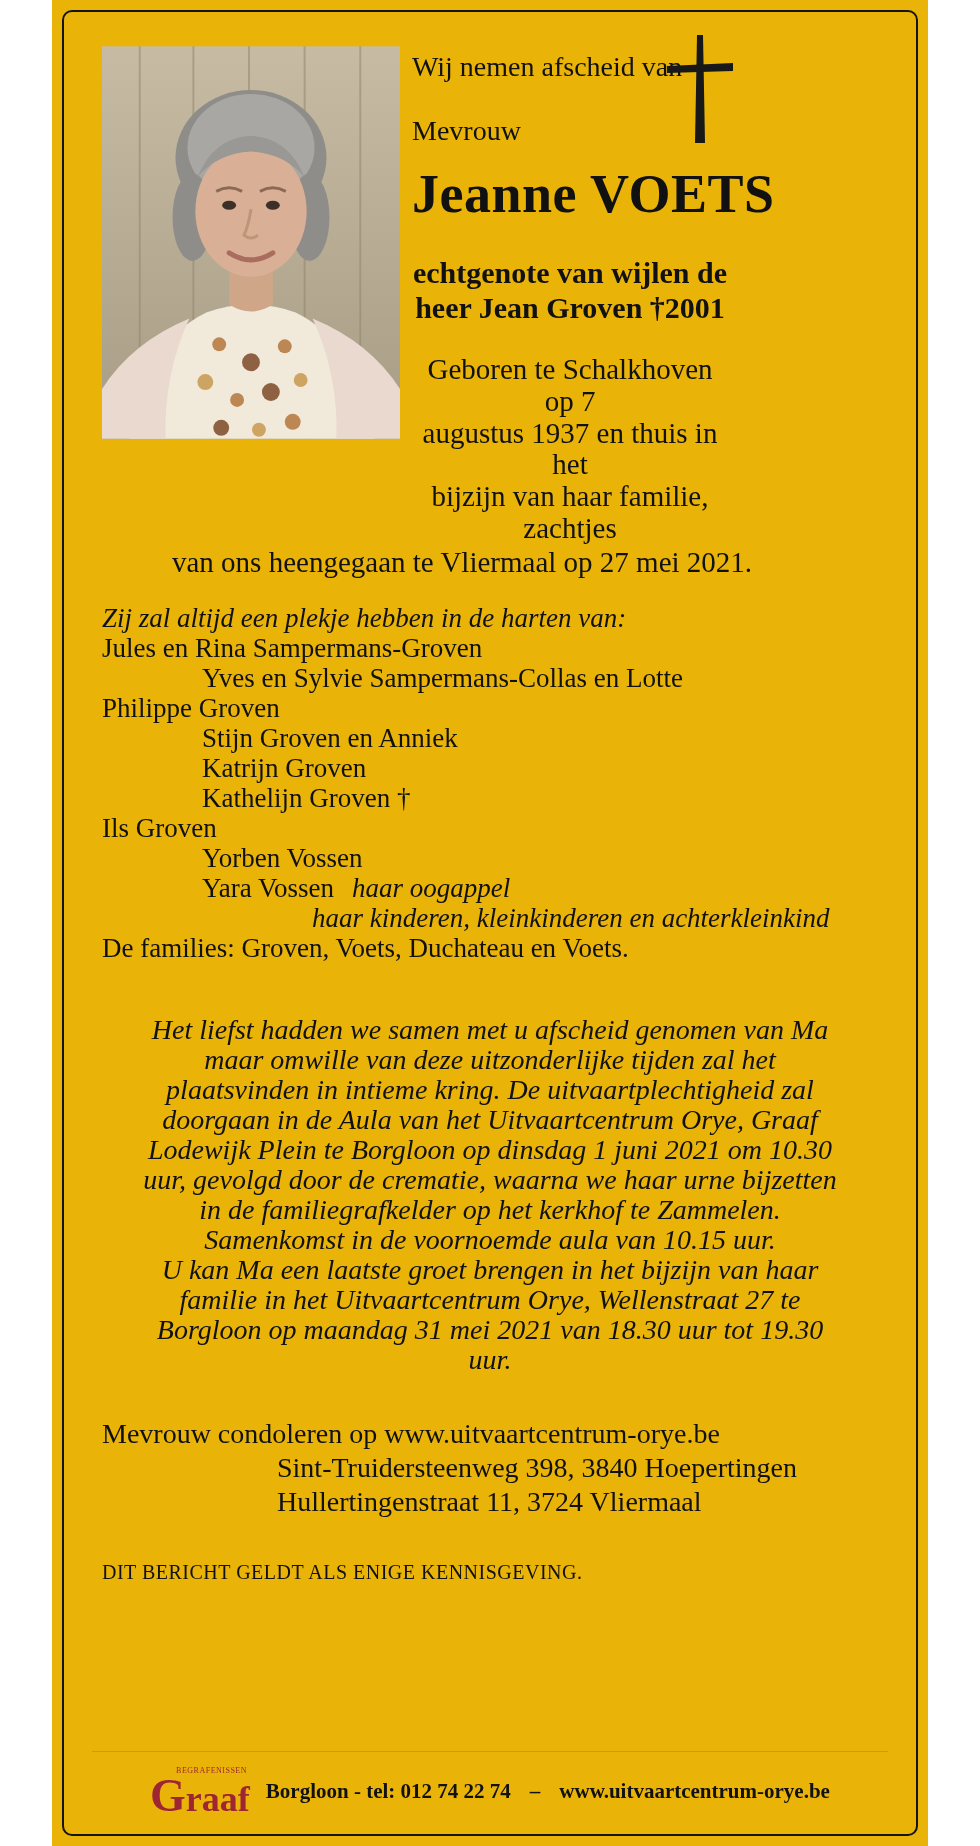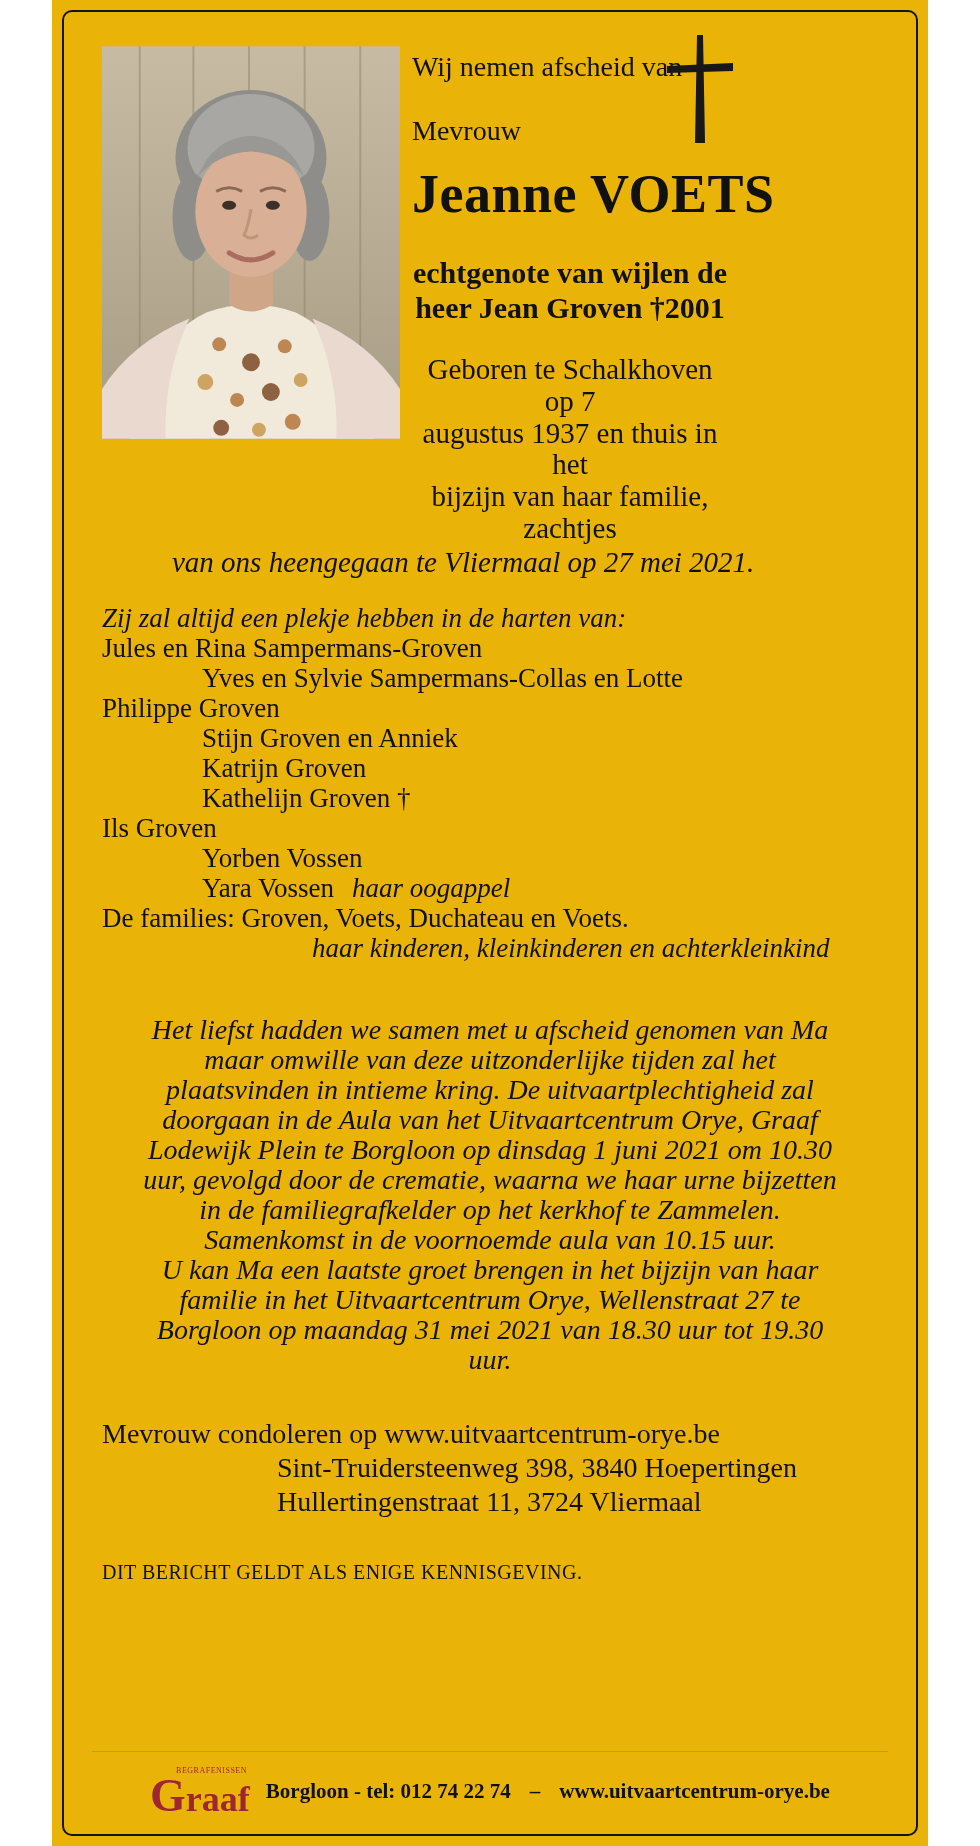--- a/index.html
+++ b/index.html
@@ -44,21 +44,21 @@
   .spouse {
     margin-left: 310px; padding-right: 150px;
     text-align: center; font-weight: bold;
     font-size: 30px; line-height: 1.18; margin-top: 30px;
   }
   .life-line {
     margin-left: 310px; padding-right: 150px;
     text-align: center; font-size: 29px; line-height: 1.1;
   }
   .life-line.first { margin-top: 28px; }
-  .life-last { margin-left: 70px; font-size: 29px; line-height: 1.1; margin-top: 2px; font-style: italic; }
+  .life-last { margin-left: 70px; font-size: 29px; line-height: 1.1; margin-top: 2px; }
 
   
   .family { margin-top: 24px; font-size: 27px; line-height: 30px; }
   .fam-line.intro { font-style: italic; }
   .fam-line.ind1 { margin-left: 100px; }
   .fam-line.ind2 { margin-left: 210px; font-style: italic; }
   .fam-line .note { font-style: italic; margin-left: 18px; }
 
   
   .ceremony {
@@ -196,22 +196,22 @@
       <div class="fam-line ind1">Yves en Sylvie Sampermans-Collas en Lotte</div>
       <div class="fam-line">Philippe Groven</div>
       <div class="fam-line ind1">Stijn Groven en Anniek</div>
       <div class="fam-line ind1">Katrijn Groven</div>
       <div class="fam-line ind1">Kathelijn Groven †</div>
       <div class="fam-line">Ils Groven</div>
       <div class="fam-line ind1">Yorben Vossen</div>
       <div class="fam-line ind1">
         <span>Yara Vossen</span><span class="note">haar oogappel</span>
       </div>
+      <div class="fam-line ind2">haar kinderen, kleinkinderen en achterkleinkind</div>
       <div class="fam-line">De families: Groven, Voets, Duchateau en Voets.</div>
-      <div class="fam-line ind2">haar kinderen, kleinkinderen en achterkleinkind</div>
     </div>
 
     <div class="ceremony">
       <div>Het liefst hadden we samen met u afscheid genomen van Ma maar omwille van deze uitzonderlijke tijden zal het plaatsvinden in intieme kring. De uitvaartplechtigheid zal doorgaan in de Aula van het Uitvaartcentrum Orye, Graaf Lodewijk Plein te Borgloon op dinsdag 1 juni 2021 om 10.30 uur, gevolgd door de crematie, waarna we haar urne bijzetten in de familiegrafkelder op het kerkhof te Zammelen.</div>
       <div>Samenkomst in de voornoemde aula van 10.15 uur.</div>
       <div>U kan Ma een laatste groet brengen in het bijzijn van haar familie in het Uitvaartcentrum Orye, Wellenstraat 27 te Borgloon op maandag 31 mei 2021 van 18.30 uur tot 19.30 uur.</div>
     </div>
 
     <div class="condolence">
       <div>Mevrouw condoleren op www.uitvaartcentrum-orye.be</div>

